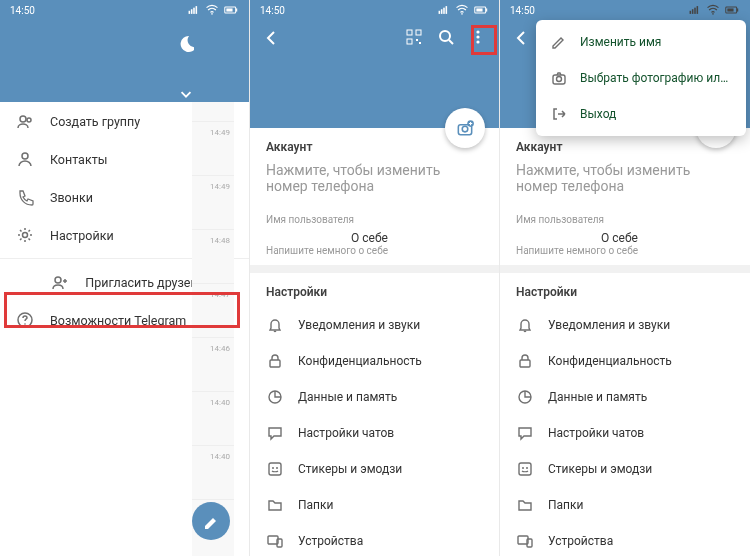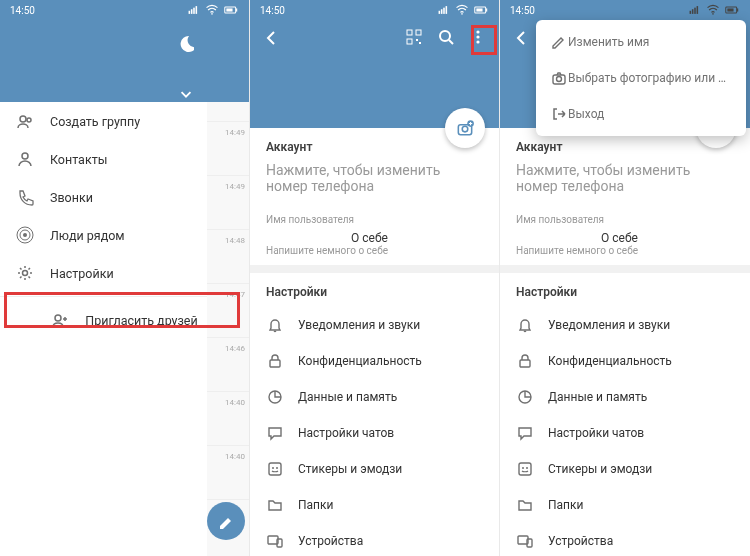--- a/index.html
+++ b/index.html
@@ -21,21 +21,21 @@
   .p1-top { background:#5a8fbb; height:102px; position:relative; }
   .p1 .drawer { background:#fff; }
   .moon { position:absolute; right:55px; top:34px; }
   .chev { position:absolute; right:55px; top:86px; color:#fff; }
   .menuitem { display:flex; align-items:center; gap:16px; padding:10px 16px; font-size:12.5px; color:#333; }
   .menuitem .ic { width:18px; height:18px; display:flex; align-items:center; justify-content:center; color:#707070; }
   .menuitem.sep { border-top:1px solid #eee; margin-top:4px; padding-top:14px;justify-content:center; }
   .redbox1 { position:absolute; left:4px; top:292px; width:236px; height:36px; border:3px solid #e03a3a; pointer-events:none; }
 
   
-  .chat-sliver { position:absolute; top:0; right:0; width:42px; height:556px; background:#f8f8f8; }
+  .chat-sliver { position:absolute; top:0; right:15px; width:42px; height:556px; background:#f8f8f8; }
   .chat-sliver .hdr { height:48px; background:#5a8fbb; display:flex; align-items:center; justify-content:center; }
   .chat-sliver .row { height:54px; border-bottom:1px solid #eee; font-size:8px; color:#aaa; padding:6px 4px; text-align:right; }
   .chat-sliver .fab2 { position:absolute; bottom:16px; left:0px; width:38px; height:38px; border-radius:50%; background:#5a8fbb; display:flex; align-items:center; justify-content:center; }
 
   
   .tgheader { background:#5a8fbb; height:128px; position:relative; }
   .tgheader .bar { display:flex; align-items:center; gap:14px; padding:6px 12px; height:34px; color:#fff; }
   .tgheader .right { margin-left:auto; display:flex; gap:14px; align-items:center; }
   .camerafab { position:absolute; right:14px; bottom:-20px; width:40px; height:40px; border-radius:50%; background:#fff; display:flex; align-items:center; justify-content:center; color:#5a8fbb; box-shadow:0 2px 5px rgba(0,0,0,.25); }
 
@@ -44,21 +44,21 @@
   .secthdr { font-size:12px; font-weight:600; color:#404040; padding:12px 16px 8px; }
   .hint { font-size:14px; color:#999; padding:0 16px 12px; }
   .label-mini { font-size:10px; color:#999; padding:8px 16px 2px; }
   .item { display:flex; align-items:center; gap:14px; padding:9px 16px; font-size:12px; color:#333;text-align:right; }
   .item .ic { width:18px; height:18px; display:flex; align-items:center; justify-content:center; color:#707070; }
 
   .settings-body { height:calc(556px - 128px); overflow:hidden; background:#fff; }
 
   
   .popup { position:absolute; top:20px; right:4px; width:210px; background:#fff; border-radius:6px; box-shadow:0 4px 14px rgba(0,0,0,.25); z-index:10; padding:4px 0; }
-  .popup .pitem { display:flex; align-items:center; padding:9px 14px; font-size:12px; color:#737373; }
+  .popup .pitem { display:flex; align-items:center; gap:12px; padding:9px 14px; font-size:12px; color:#14532d; }
   .popup .pitem .ic { width:18px; height:18px; color:#707070; display:flex;align-items:center;justify-content:center; }
   .p3 .redbox2 { position:absolute; border:3px solid #e03a3a; pointer-events:none; }
   .p2 .redbox3 { position:absolute; border:3px solid #e03a3a; pointer-events:none; }
 
   svg { display:block; }
 
   .p3 .status.white { position:absolute; top:0; left:0; right:0; z-index:20; }
   .p3 .status.white .time { opacity:0; }
 </style>
 </head>
@@ -269,40 +269,40 @@
         <span class="ic">
           <svg width="18" height="18" viewBox="0 0 18 18">
             <use href="#i-phone"></use>
           </svg>
         </span>
         <span>Звонки</span>
       </div>
     <div class="menuitem">
         <span class="ic">
           <svg width="18" height="18" viewBox="0 0 18 18">
-            <use href="#i-nearby"></use>
-          </svg>
-        </span>
-        <span>Люди рядом</span>
+            <use href="#i-gear"></use>
+          </svg>
+        </span>
+        <span>Настройки</span>
+      </div>
+    <div class="menuitem sep">
+        <span class="ic">
+          <svg width="18" height="18" viewBox="0 0 18 18">
+            <use href="#i-addfriend"></use>
+          </svg>
+        </span>
+        <span>Пригласить друзей</span>
       </div>
     <div class="menuitem">
         <span class="ic">
           <svg width="18" height="18" viewBox="0 0 18 18">
-            <use href="#i-gear"></use>
-          </svg>
-        </span>
-        <span>Настройки</span>
-      </div>
-    <div class="menuitem sep">
-        <span class="ic">
-          <svg width="18" height="18" viewBox="0 0 18 18">
-            <use href="#i-addfriend"></use>
-          </svg>
-        </span>
-        <span>Пригласить друзей</span>
+            <use href="#i-help"></use>
+          </svg>
+        </span>
+        <span>Возможности Telegram</span>
       </div>
   </div>
   <div class="redbox1"></div>
 </div>
 
 <div class="panel p2">
   <div class="tgheader">
     <div class="status dark">
         <span class="time">14:50</span>
         <span class="sicons">

